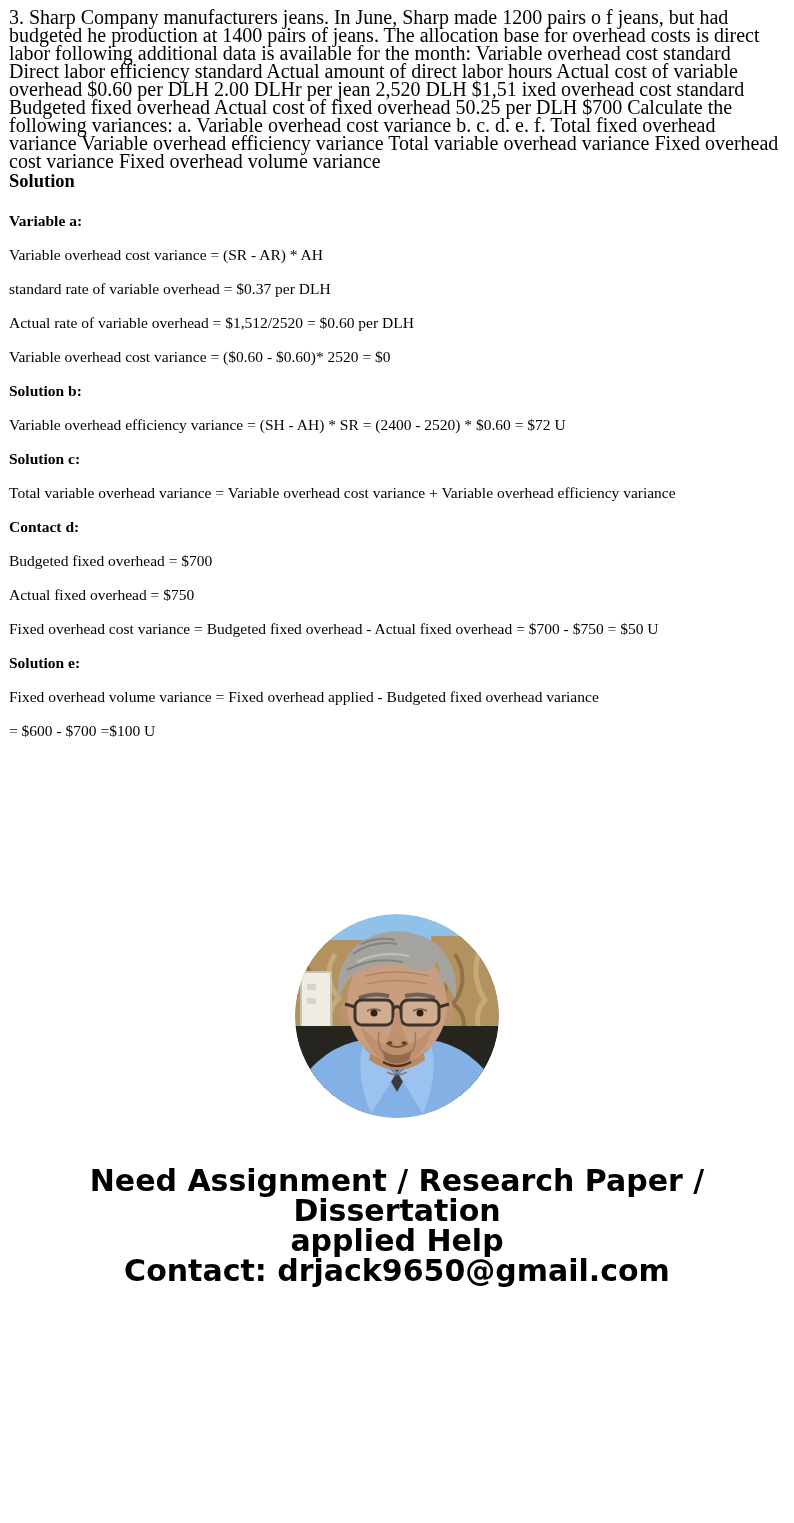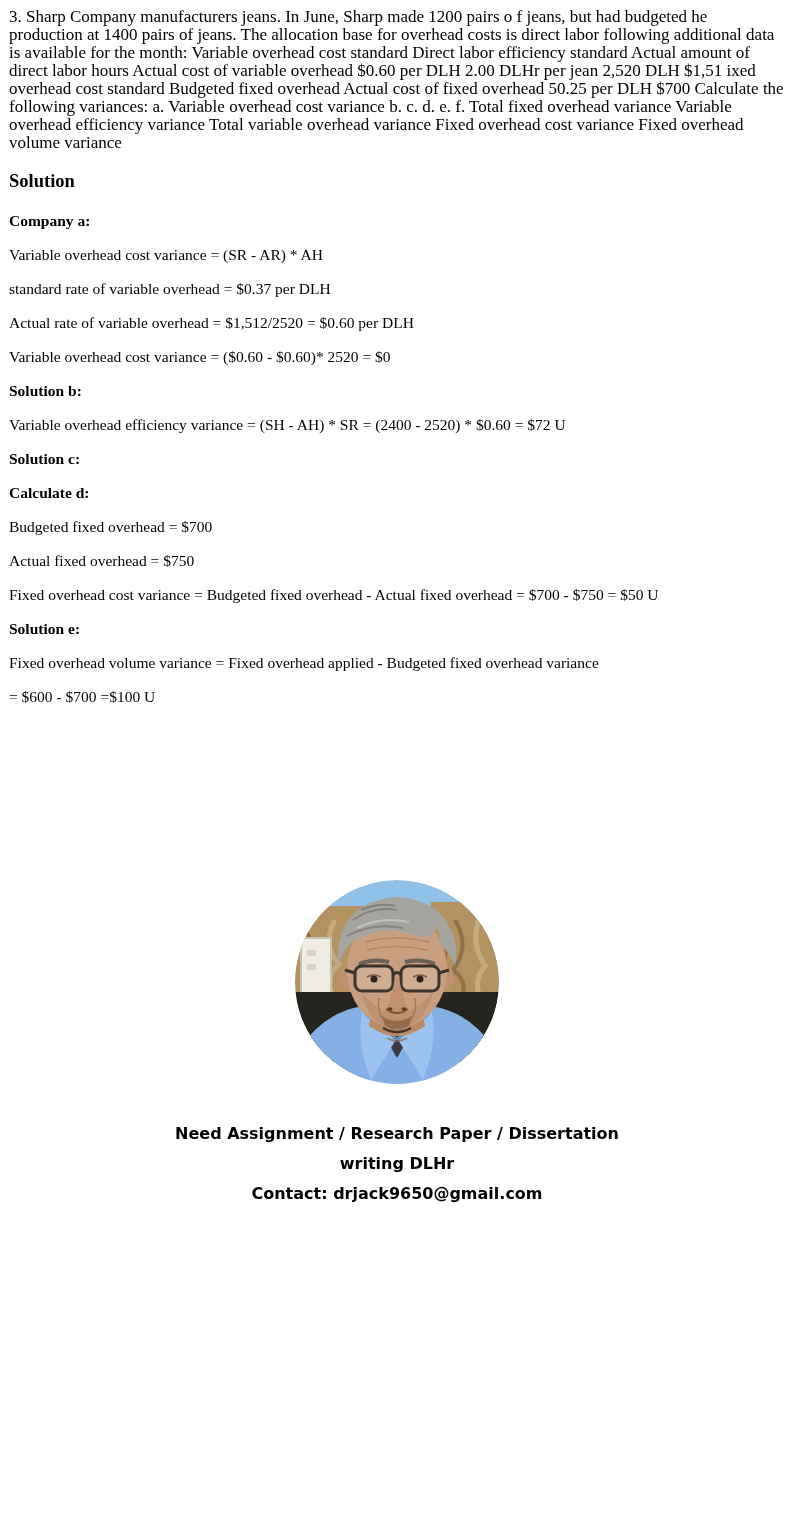--- a/index.html
+++ b/index.html
@@ -1,67 +1,68 @@
 <!DOCTYPE html>
 <html><head>
 <meta charset="utf-8">
 <style>
   html, body { margin: 0; padding: 0; background: #ffffff; }
   body {
     width: 794px; height: 1523px; overflow: hidden;
     font-family: "Liberation Serif", serif; color: #000000;
   }
   .content { padding: 8px 10px 0 9px; }
-  .problem { margin: 0; font-size: 17px; line-height: 18px; }
+  .problem { margin: 0; font-size: 20px; line-height: 18px; }
   .sol-heading {
     font-size: 18.5px; line-height: 20px; font-weight: bold;
-    margin: 19px 0 22px 0; font-family: "Liberation Serif", serif;
+    margin: 1px 0 22px 0; font-family: "Liberation Serif", serif;
   }
   .sol-label, .sol-line { font-size: 15.5px; line-height: 16px; margin: 0 0 18px 0; }
   .sol-label { font-weight: bold; }
   section { margin: 0; padding: 0; }
   .avatar-wrap {
     width: 204px; height: 204px; margin: 175px auto 0 auto;
     border-radius: 50%; overflow: hidden;
   }
   .avatar-wrap svg { display: block; }
   .footer {
-    margin-top: 35px; text-align: center;
+    margin-top: 48px; text-align: center;
     font-family: "DejaVu Sans", sans-serif; font-weight: bold;
-    font-size: 16px; line-height: 30px; color: #000000;
+    font-size: 30px; line-height: 30px; color: #000000;
   }
 </style>
 </head>
 <body>
 
 <div class="page">
   <div class="content">
     <p class="problem">3. Sharp Company manufacturers jeans. In June, Sharp made 1200 pairs o f jeans, but had budgeted he production at 1400 pairs of jeans. The allocation base for overhead costs is direct labor following additional data is available for the month: Variable overhead cost standard Direct labor efficiency standard Actual amount of direct labor hours Actual cost of variable overhead $0.60 per DLH 2.00 DLHr per jean 2,520 DLH $1,51 ixed overhead cost standard Budgeted fixed overhead Actual cost of fixed overhead 50.25 per DLH $700 Calculate the following variances: a. Variable overhead cost variance b. c. d. e. f. Total fixed overhead variance Variable overhead efficiency variance Total variable overhead variance Fixed overhead cost variance Fixed overhead volume variance</p>
 
     <h1 class="sol-heading">Solution</h1>
 
     <section>
-      <p class="sol-label">Company a:</p>
+      <p class="sol-label">Variable a:</p>
       <p class="sol-line">Variable overhead cost variance = (SR - AR) * AH</p>
       <p class="sol-line">standard rate of variable overhead = $0.37 per DLH</p>
       <p class="sol-line">Actual rate of variable overhead = $1,512/2520 = $0.60 per DLH</p>
       <p class="sol-line">Variable overhead cost variance = ($0.60 - $0.60)* 2520 = $0</p>
     </section>
 
     <section>
       <p class="sol-label">Solution b:</p>
       <p class="sol-line">Variable overhead efficiency variance = (SH - AH) * SR = (2400 - 2520) * $0.60 = $72 U</p>
     </section>
 
     <section>
       <p class="sol-label">Solution c:</p>
+      <p class="sol-line">Total variable overhead variance = Variable overhead cost variance + Variable overhead efficiency variance</p>
     </section>
 
     <section>
-      <p class="sol-label">Calculate d:</p>
+      <p class="sol-label">Contact d:</p>
       <p class="sol-line">Budgeted fixed overhead = $700</p>
       <p class="sol-line">Actual fixed overhead = $750</p>
       <p class="sol-line">Fixed overhead cost variance = Budgeted fixed overhead - Actual fixed overhead = $700 - $750 = $50 U</p>
     </section>
 
     <section>
       <p class="sol-label">Solution e:</p>
       <p class="sol-line">Fixed overhead volume variance = Fixed overhead applied - Budgeted fixed overhead variance</p>
       <p class="sol-line">= $600 - $700 =$100 U</p>
     </section>
@@ -139,16 +140,16 @@
 
         <path d="M87,136 q15,10 30,0 l-3,10 q-12,7 -24,0 z" fill="#8a6144" opacity="0.8"></path>
         <path d="M88,148 q14,8 28,0" stroke="#4a3225" stroke-width="2.5" fill="none"></path>
         <path d="M92,158 q10,6 20,0" stroke="#8a6144" stroke-width="2" fill="none" opacity="0.7"></path>
       </g>
     </svg>
   </div>
 
   <div class="footer">
     <div>Need Assignment / Research Paper / Dissertation</div>
-    <div>writing DLHr</div>
+    <div>applied Help</div>
     <div>Contact: drjack9650@gmail.com</div>
   </div>
 </div>
 
 </body></html>

